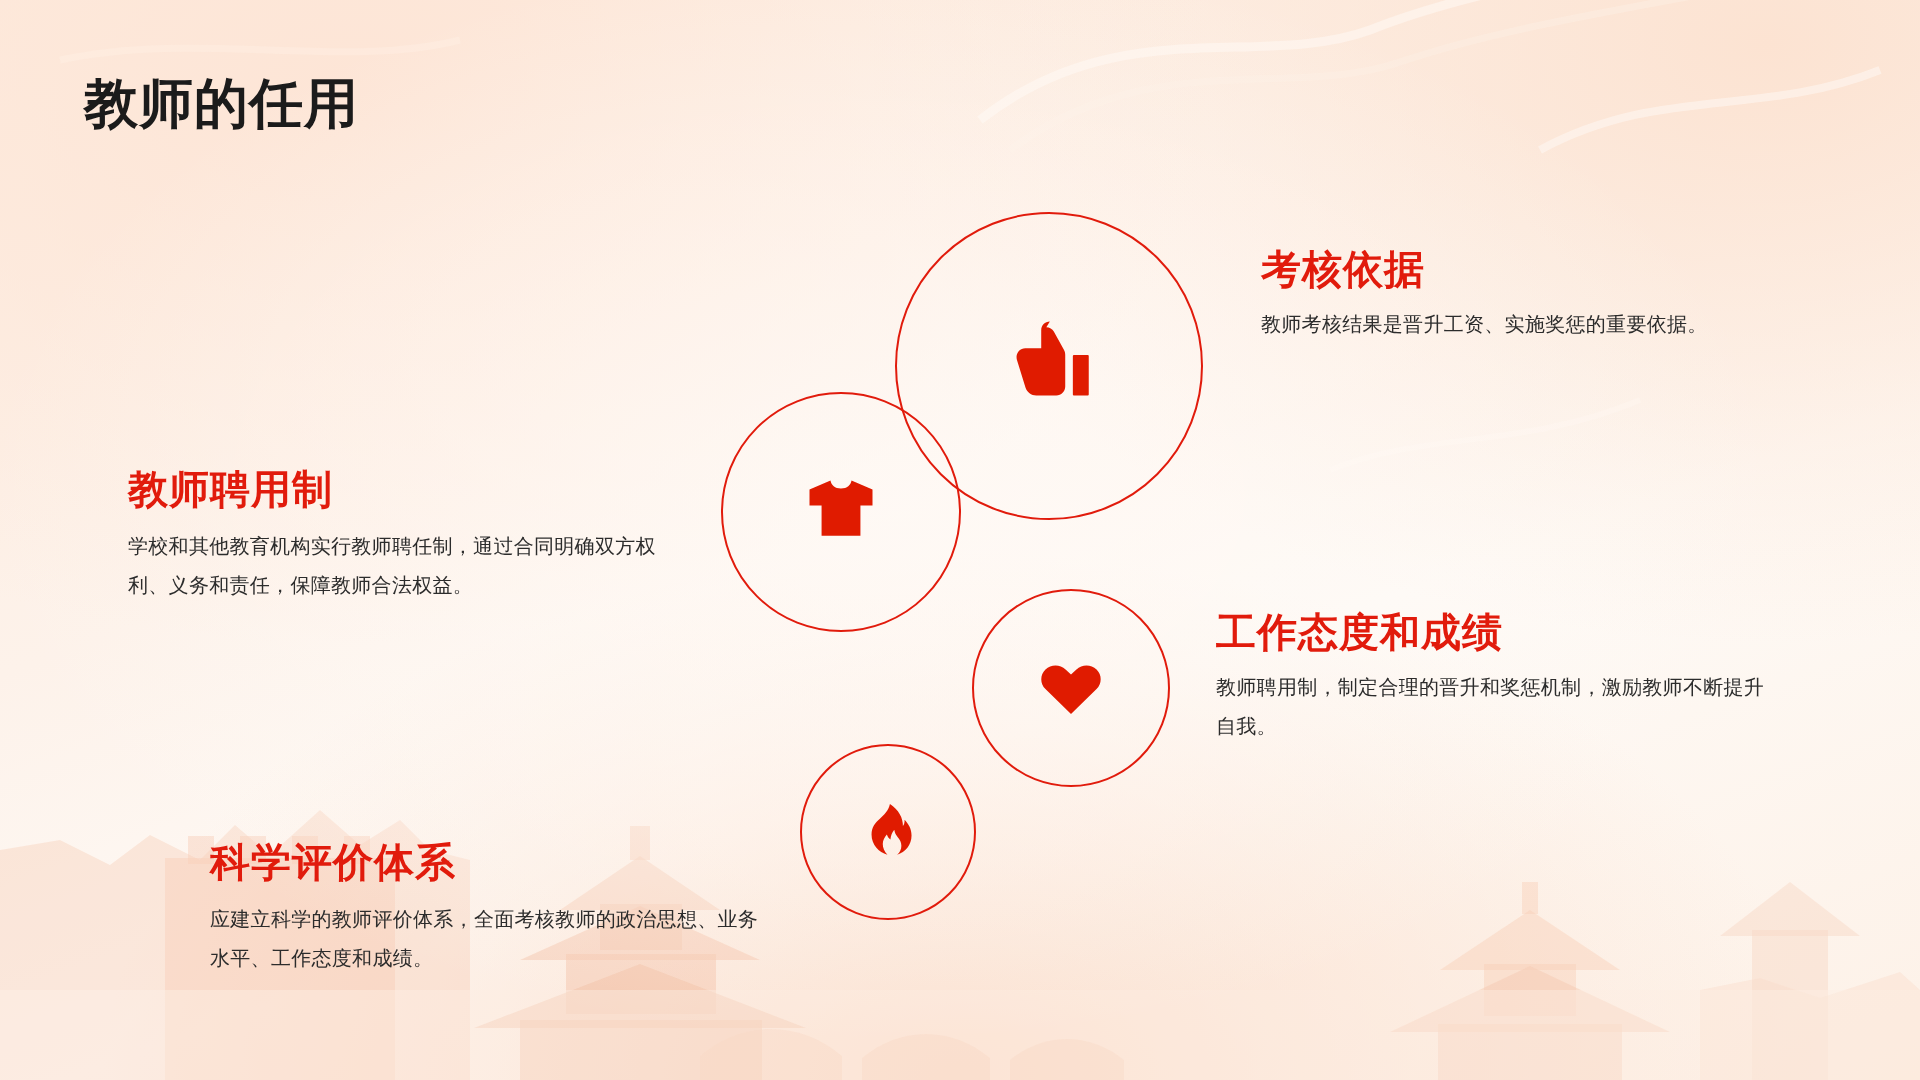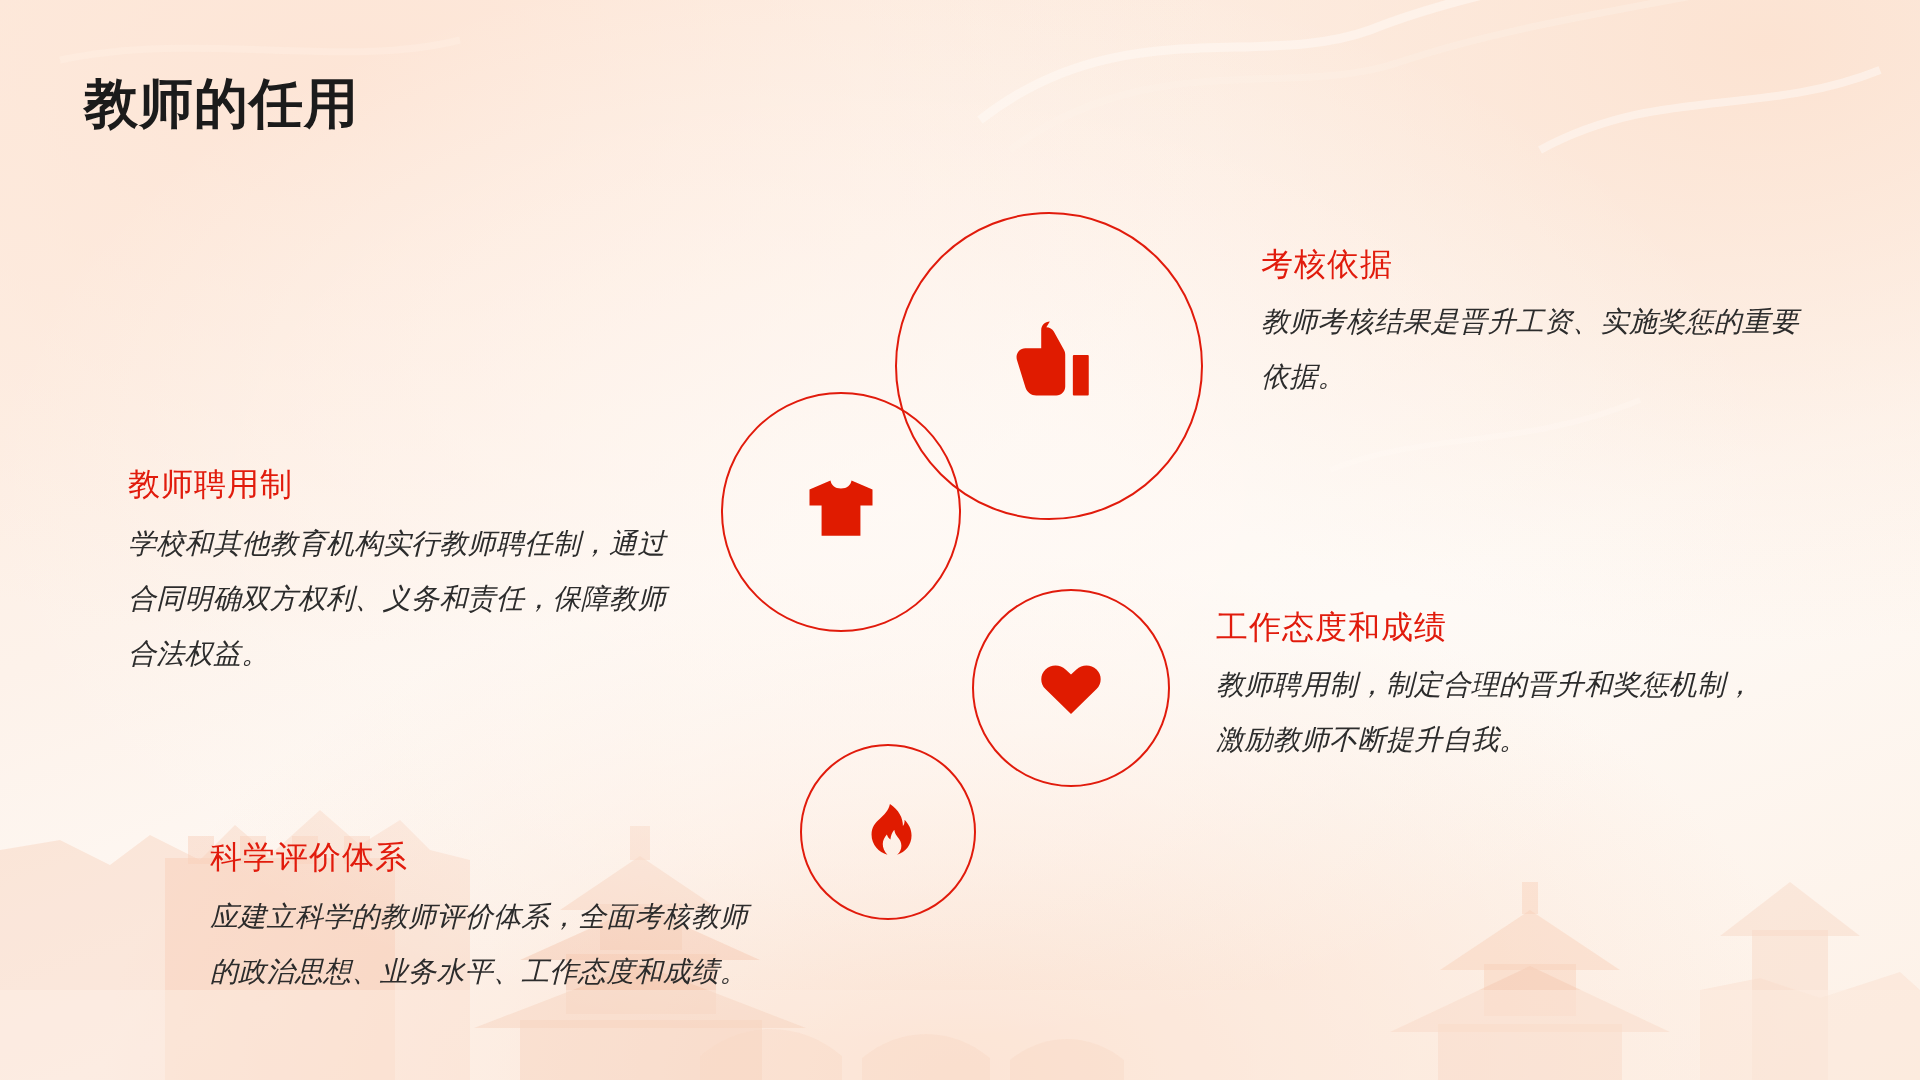--- a/index.html
+++ b/index.html
@@ -67,33 +67,32 @@
     box-sizing: border-box;
     display: flex;
     align-items: center;
     justify-content: center;
   }
   .circle svg { display: block; }
 
   
   .block { position: absolute; }
   .block .b-head {
-    font-size: 32px;
-    font-weight: normal;
+    font-size: 40px;
+    font-weight: bold;
     color: #e11b0c;
     letter-spacing: 1px;
     line-height: 1.2;
     white-space: nowrap;
   }
   .block .b-body {
-    font-size: 28px;
+    font-size: 20px;
     color: #2c2c2c;
     line-height: 1.95;
     letter-spacing: 0.3px;
-    font-style: italic;
   }
   .block.align-right { text-align: left; }
   .block.align-left  { text-align: left; }
   .block.align-right .b-head { margin-bottom: 14px; }
   .block.align-left  .b-head { margin-bottom: 12px; }
 </style>
 </head>
 <body>
 
 <div id="slide">

